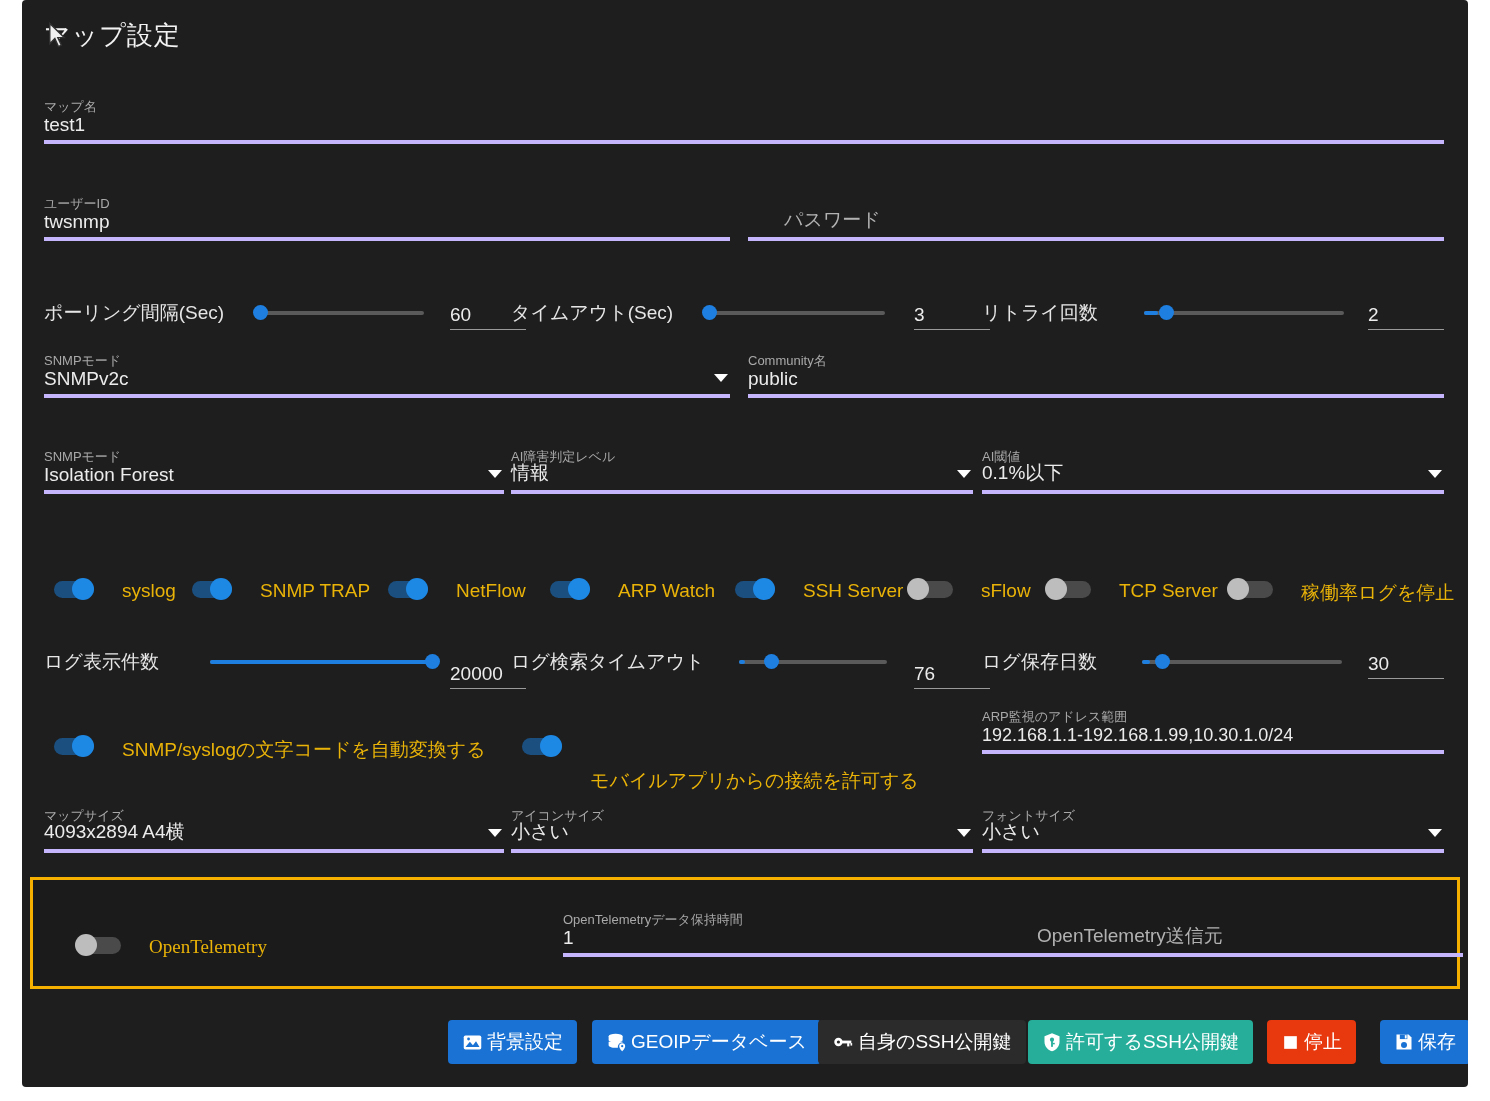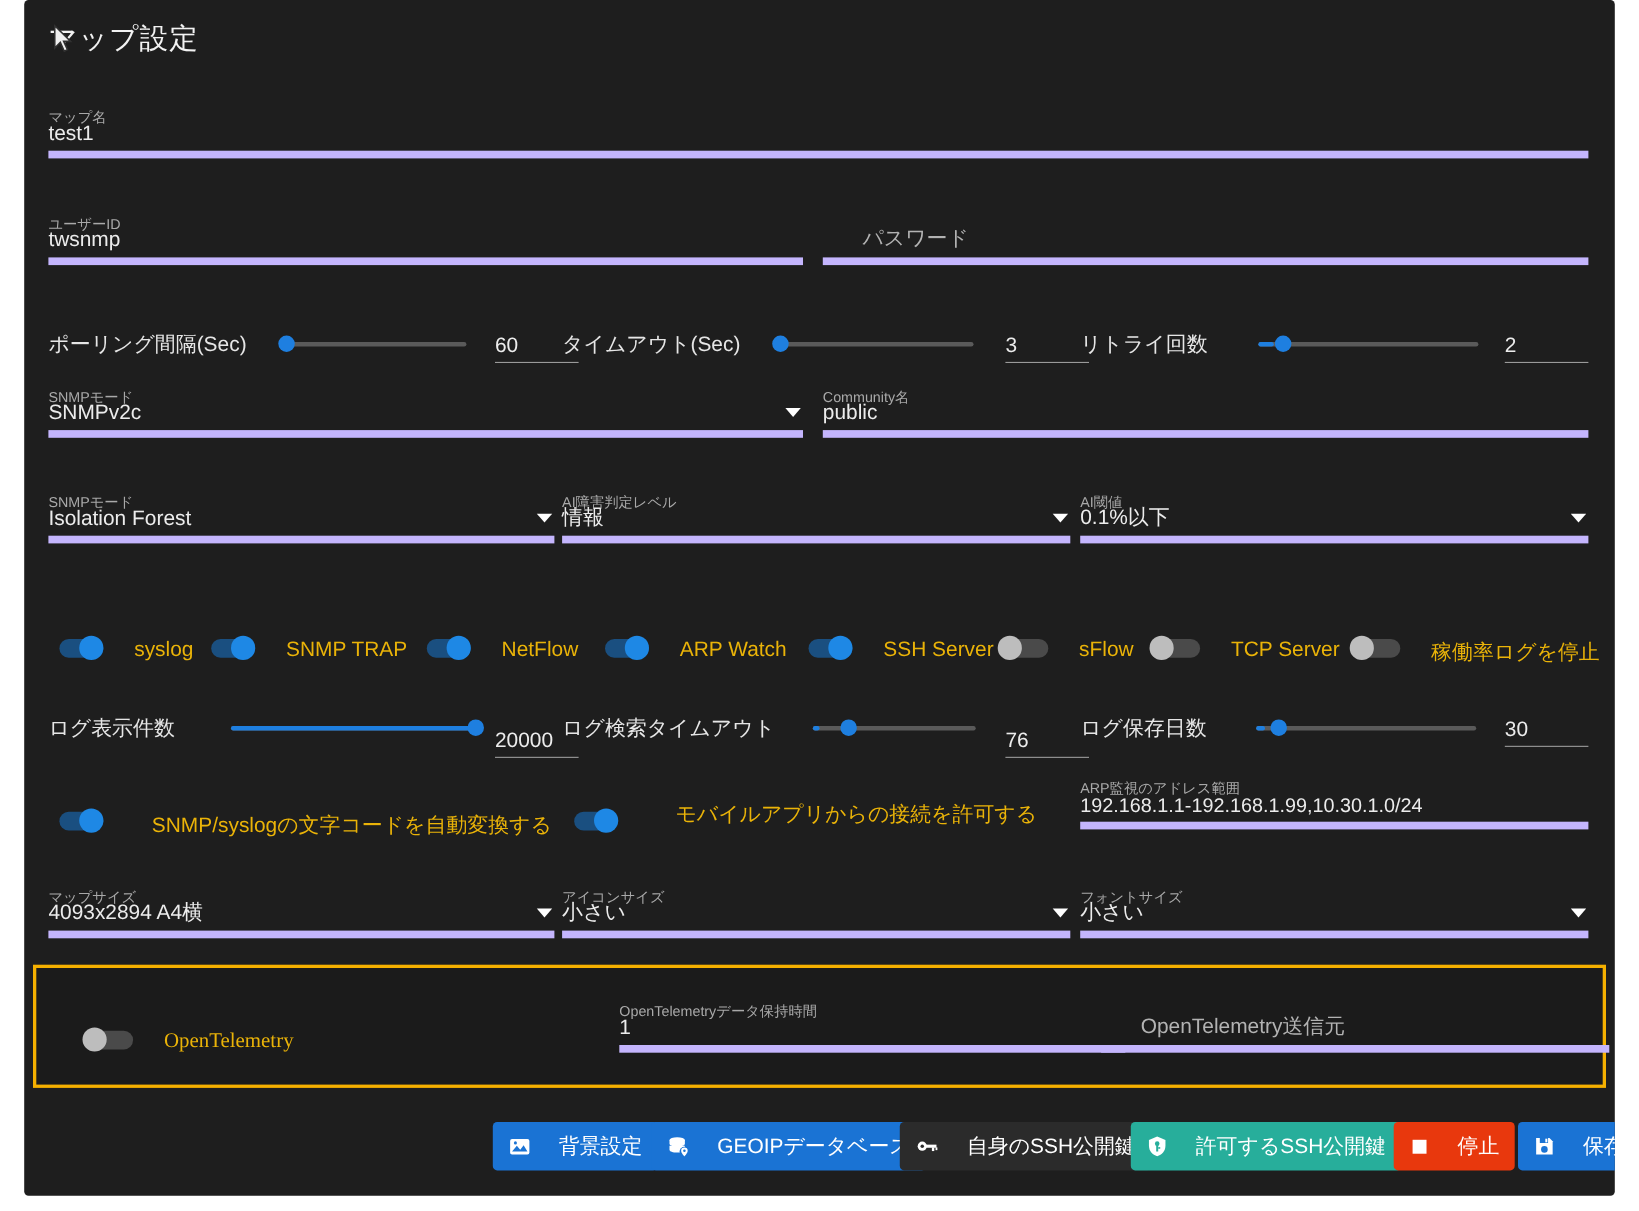--- a/index.html
+++ b/index.html
@@ -34,21 +34,21 @@
   .cursor {
     position: absolute;
     left: 26px; top: 22px;
     width: 18px; height: 26px;
     pointer-events: none;
   }
 
   
   .field {
     position: absolute;
-    border-bottom: 7px solid #c4b5fd;
+    border-bottom: 4px solid #c4b5fd;
     height: 46px;
   }
   .field .flabel {
     position: absolute;
     top: 0; left: 0;
     font-size: 13px;
     color: #a9a9a9;
     white-space: nowrap;
   }
   .field .fval {
@@ -150,21 +150,21 @@
   }
 
   
   .btnbar { position: absolute; left: 0; top: 1020px; width: 1446px; }
   .btn {
     position: absolute;
     height: 44px;
     border-radius: 4px;
     display: flex;
     align-items: center;
-    gap: 25px;
+    gap: 4px;
     padding: 0 14px;
     font-size: 19px;
     color: #ffffff;
     white-space: nowrap;
     cursor: pointer;
   }
   .btn.blue { background: #1a73d4; }
   .btn.dark { background: #2b2b2b; }
   .btn.teal { background: #27ae9b; }
   .btn.red  { background: #e8380d; }
@@ -335,27 +335,27 @@
     <div class="thumb" style="left:173px;"></div>
     <div class="numbox" style="left:386px; width:76px;">
       <span>30</span>
     </div>
   </div>
 
   <div class="toggle on" style="left:26px; top:735px;">
     <div class="ttrack"></div>
     <div class="tthumb"></div>
   </div>
-  <span class="tlabel" style="left:100px; top:737px;margin-left:16px;">SNMP/syslogの文字コードを自動変換する</span>
+  <span class="tlabel" style="left:100px; top:737px;">SNMP/syslogの文字コードを自動変換する</span>
 
   <div class="toggle on" style="left:494px; top:735px;">
     <div class="ttrack"></div>
     <div class="tthumb"></div>
   </div>
-  <span class="tlabel" style="left:568px; top:727px;margin-left:24px;">モバイルアプリからの接続を許可する</span>
+  <span class="tlabel" style="left:568px; top:768px;">モバイルアプリからの接続を許可する</span>
 
   <div class="field" style="left:960px; top:708px; width:462px;">
     <span class="flabel">ARP監視のアドレス範囲</span>
     <span class="fval" style="font-size:18px;">192.168.1.1-192.168.1.99,10.30.1.0/24</span>
   </div>
 
   <div class="field" style="left:22px; top:807px; width:460px;">
     <span class="flabel">マップサイズ</span>
     <span class="fval">4093x2894 A4横</span>
     <span class="caret"></span>

